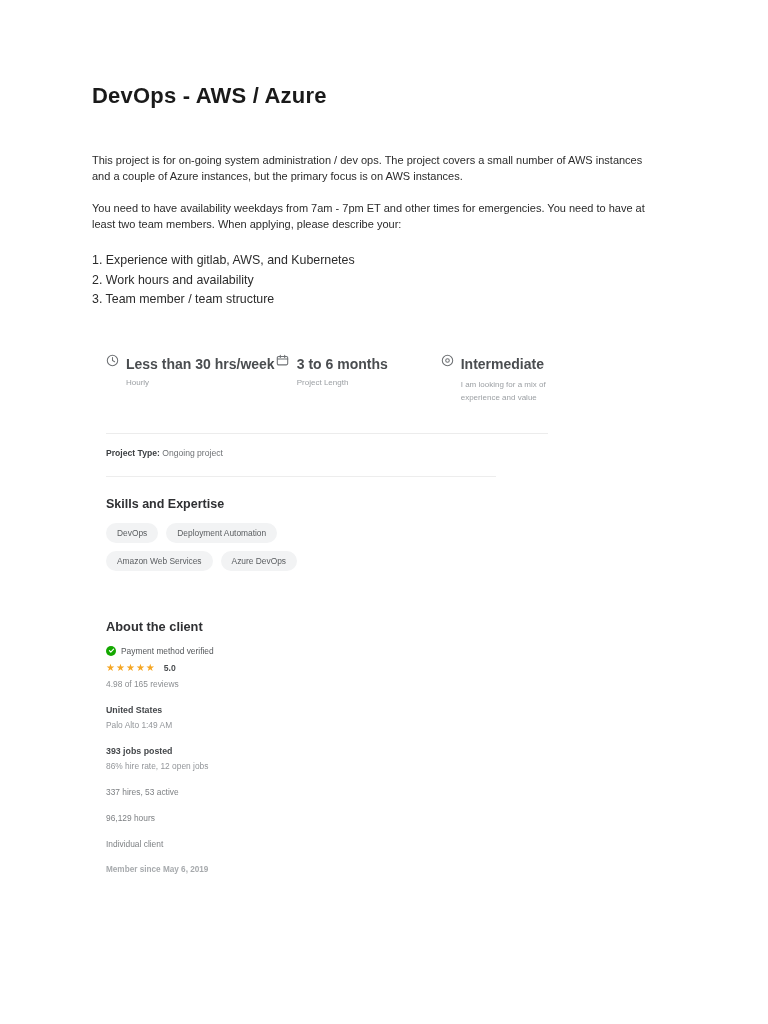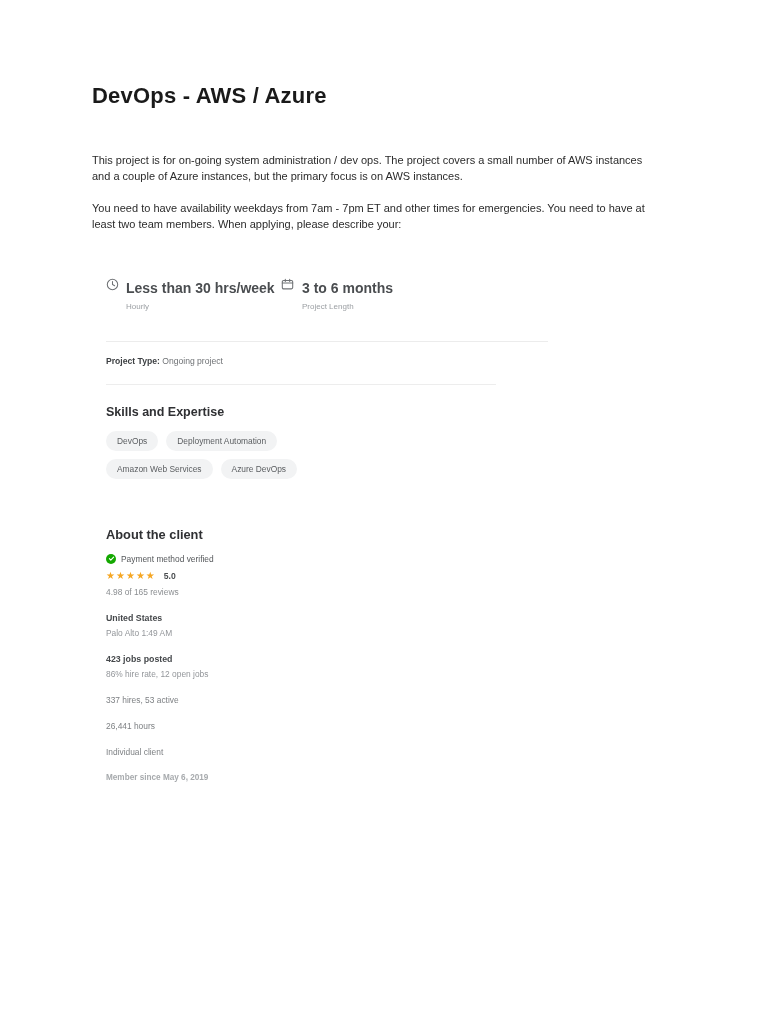--- a/index.html
+++ b/index.html
@@ -208,20 +208,25 @@
 </head>
 <body>
 
 <div class="page">
 
   <h1 class="doc-title">DevOps - AWS / Azure</h1>
 
   <p class="body-para para-gap-1">This project is for on-going system administration / dev ops. The project covers a small number of AWS instances and a couple of Azure instances, but the primary focus is on AWS instances.</p>
   <p class="body-para para-gap-2">You need to have availability weekdays from 7am - 7pm ET and other times for emergencies. You need to have at least two team members. When applying, please describe your:</p>
 
+  <div class="ordered-list">
+    <div>1. Experience with gitlab, AWS, and Kubernetes</div>
+    <div>2. Work hours and availability</div>
+    <div>3. Team member / team structure</div>
+  </div>
 
   <div class="card">
 
     <div class="facts-row">
 
       <div class="fact f1">
         <span class="fact-icon">
           <svg viewBox="0 0 16 16" width="13" height="13" fill="none" stroke="#6f7275" stroke-width="1.3">
             <circle cx="8" cy="8" r="6.4"></circle>
               <path d="M8 4.4V8l2.6 1.6" stroke-linecap="round"></path>
@@ -239,20 +244,32 @@
             <rect x="1.6" y="3" width="12.8" height="10.4" rx="1.6"></rect>
             <path d="M1.6 6.2h12.8M5.3 1.6v2.6M10.7 1.6v2.6" stroke-linecap="round"></path>
           </svg>
         </span>
         <span class="fact-text">
           <span class="fact-main">3 to 6 months</span>
           <div class="fact-sub">Project Length</div>
         </span>
       </div>
 
+      <div class="fact f3">
+        <span class="fact-icon">
+          <svg viewBox="0 0 16 16" width="13" height="13" fill="none" stroke="#6f7275" stroke-width="1.3">
+            <circle cx="8" cy="8" r="6.4"></circle>
+              <circle cx="8" cy="8" r="2.2"></circle>
+          </svg>
+        </span>
+        <span class="fact-text">
+          <span class="fact-main">Intermediate</span>
+          <div class="fact-sub multi">I am looking for a mix of experience and value</div>
+        </span>
+      </div>
 
     </div>
 
     <div class="divider"></div>
 
     <div class="project-type">
       <b>Project Type:</b>
       <span>Ongoing project</span>
     </div>
 
@@ -284,25 +301,25 @@
         <span class="rating-value">5.0</span>
       </div>
       <div class="reviews">4.98 of 165 reviews</div>
 
       <div class="block">
         <div class="block-main">United States</div>
         <div class="block-sub">Palo Alto 1:49 AM</div>
       </div>
 
       <div class="block">
-        <div class="block-main">423 jobs posted</div>
+        <div class="block-main">393 jobs posted</div>
         <div class="block-sub">86% hire rate, 12 open jobs</div>
       </div>
 
       <div class="block-plain">337 hires, 53 active</div>
-      <div class="block-plain">26,441 hours</div>
+      <div class="block-plain">96,129 hours</div>
       <div class="block-plain">Individual client</div>
       <div class="block-faint">Member since May 6, 2019</div>
     </div>
 
   </div>
 
 </div>
 
 </body></html>

